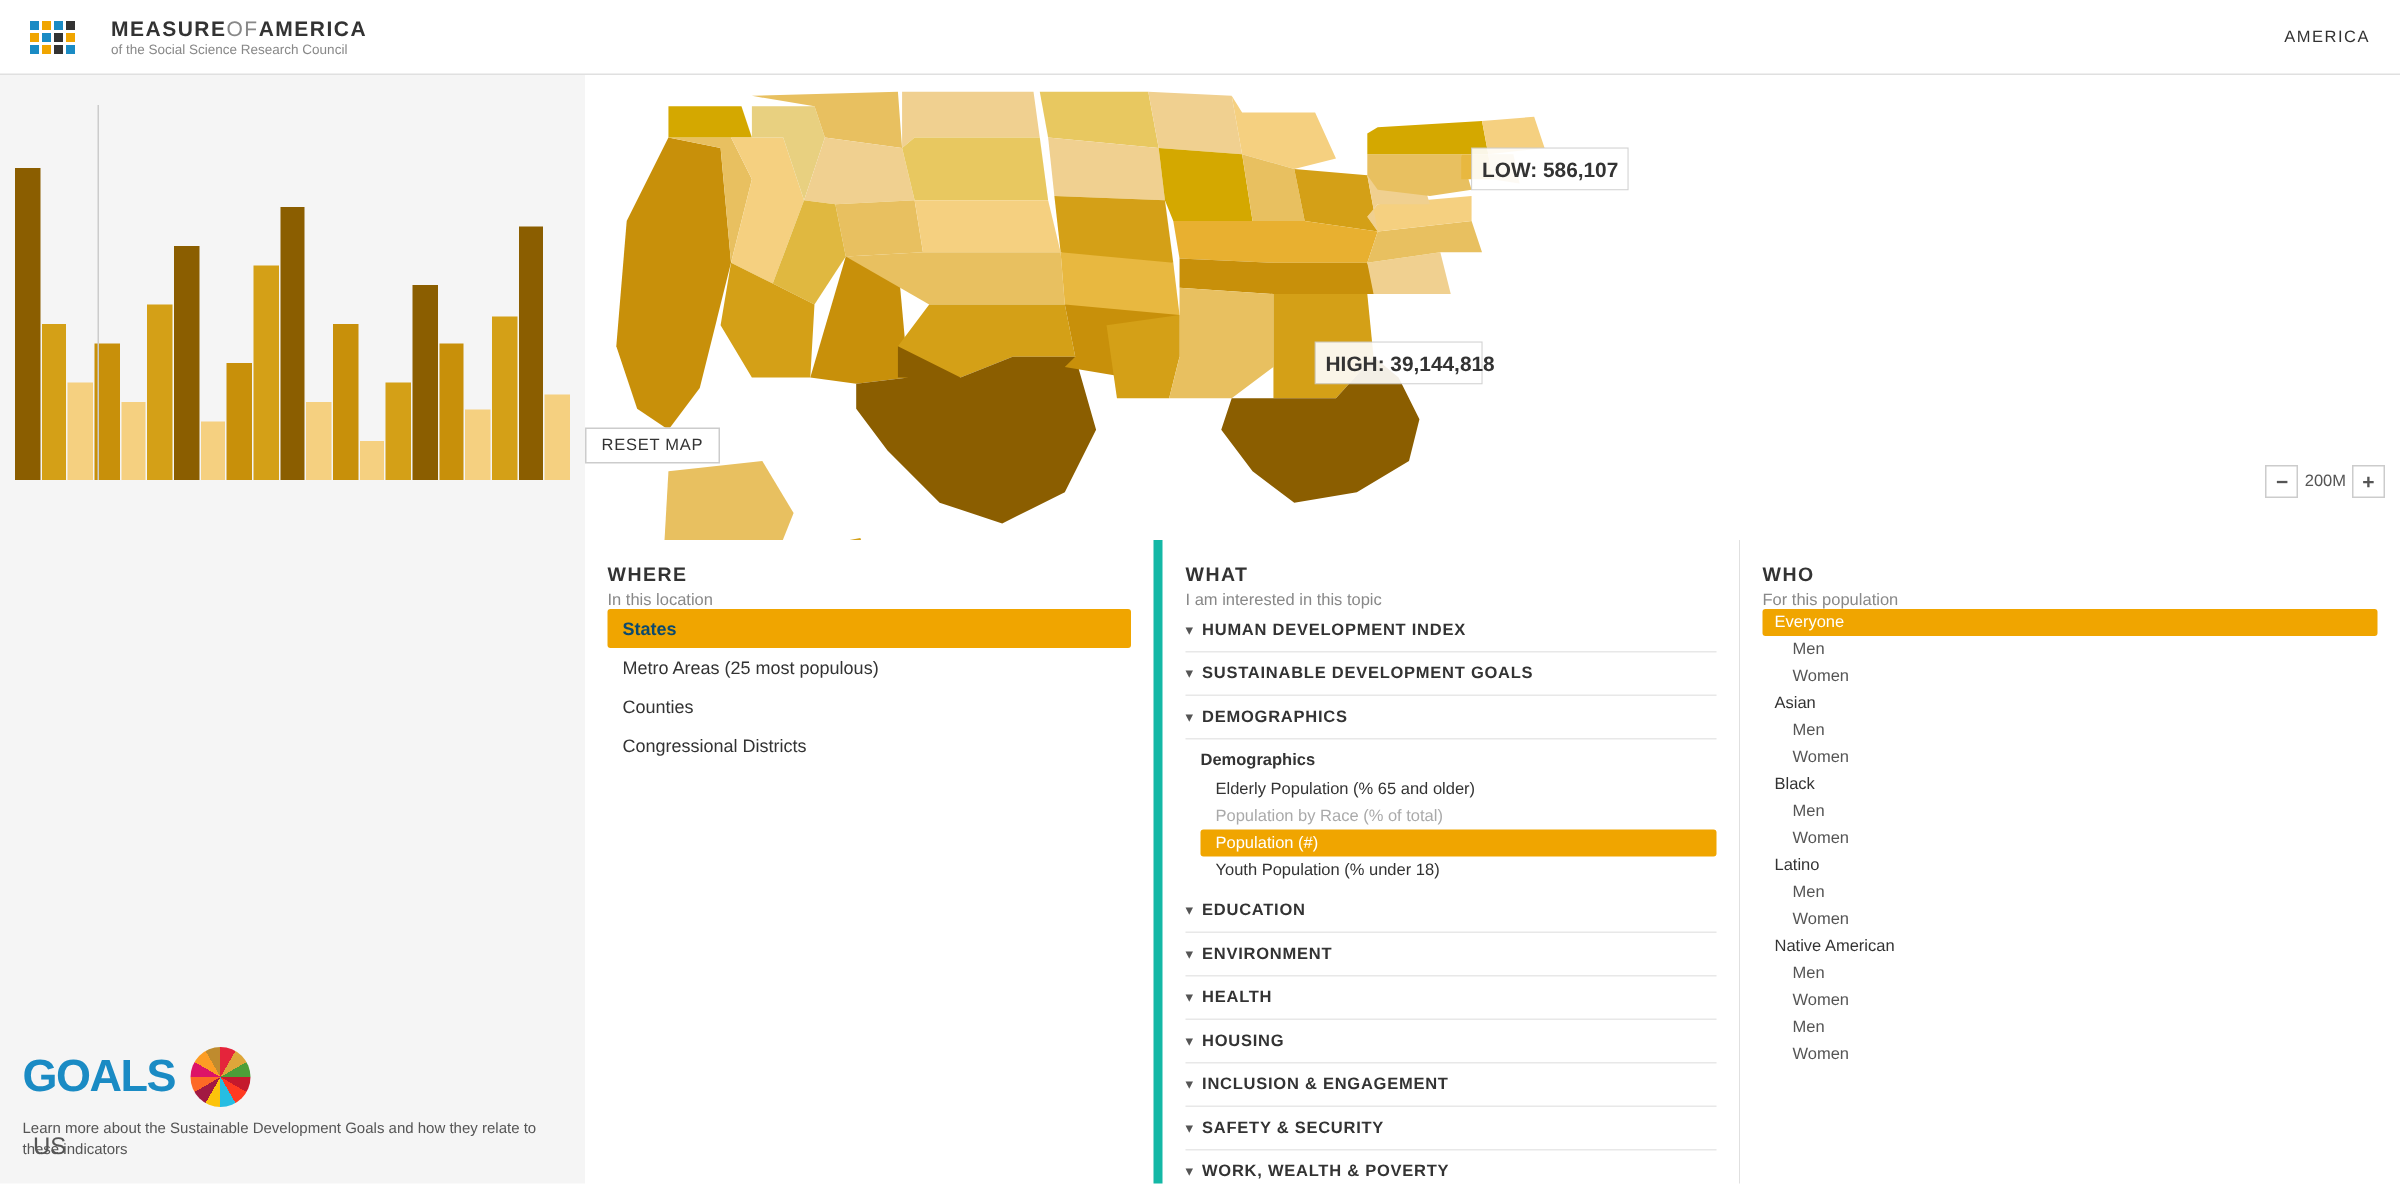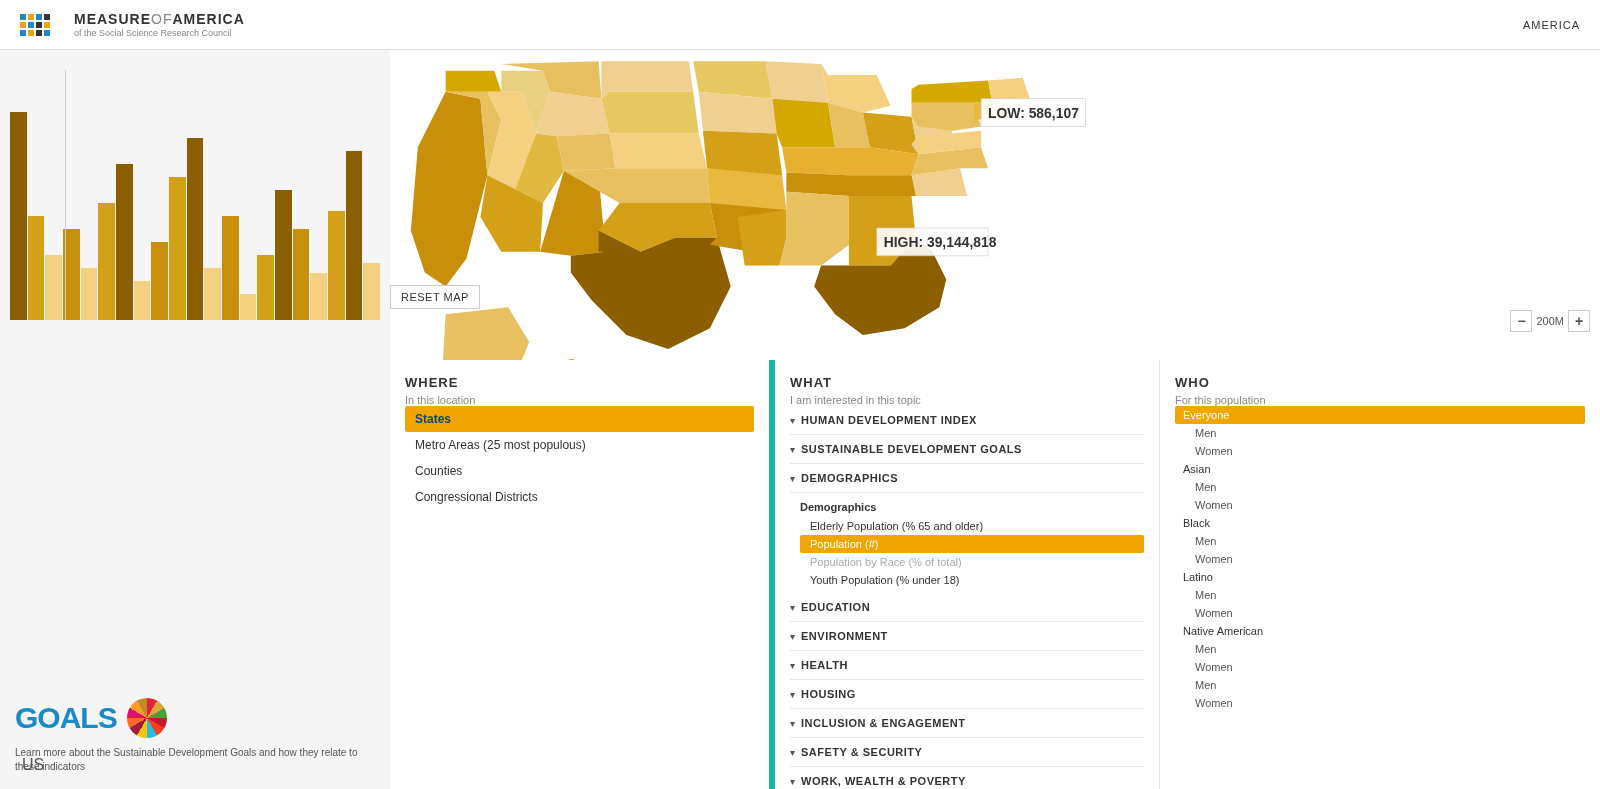--- a/index.html
+++ b/index.html
@@ -521,22 +521,22 @@
           <span class="chevron">▾</span>
           <span class="category-label">SUSTAINABLE DEVELOPMENT GOALS</span>
         </div>
         <div class="category-header">
           <span class="chevron">▾</span>
           <span class="category-label">DEMOGRAPHICS</span>
         </div>
         <div class="subcategory-group">
           <div class="subcategory-title">Demographics</div>
           <div class="subcategory-item">Elderly Population (% 65 and older)</div>
+          <div class="subcategory-item muted">Population by Race (% of total)</div>
           <div class="subcategory-item active">Population (#)</div>
-          <div class="subcategory-item muted">Population by Race (% of total)</div>
           <div class="subcategory-item">Youth Population (% under 18)</div>
         </div>
         <div class="category-header">
           <span class="chevron">▾</span>
           <span class="category-label">EDUCATION</span>
         </div>
         <div class="category-header">
           <span class="chevron">▾</span>
           <span class="category-label">ENVIRONMENT</span>
         </div>

